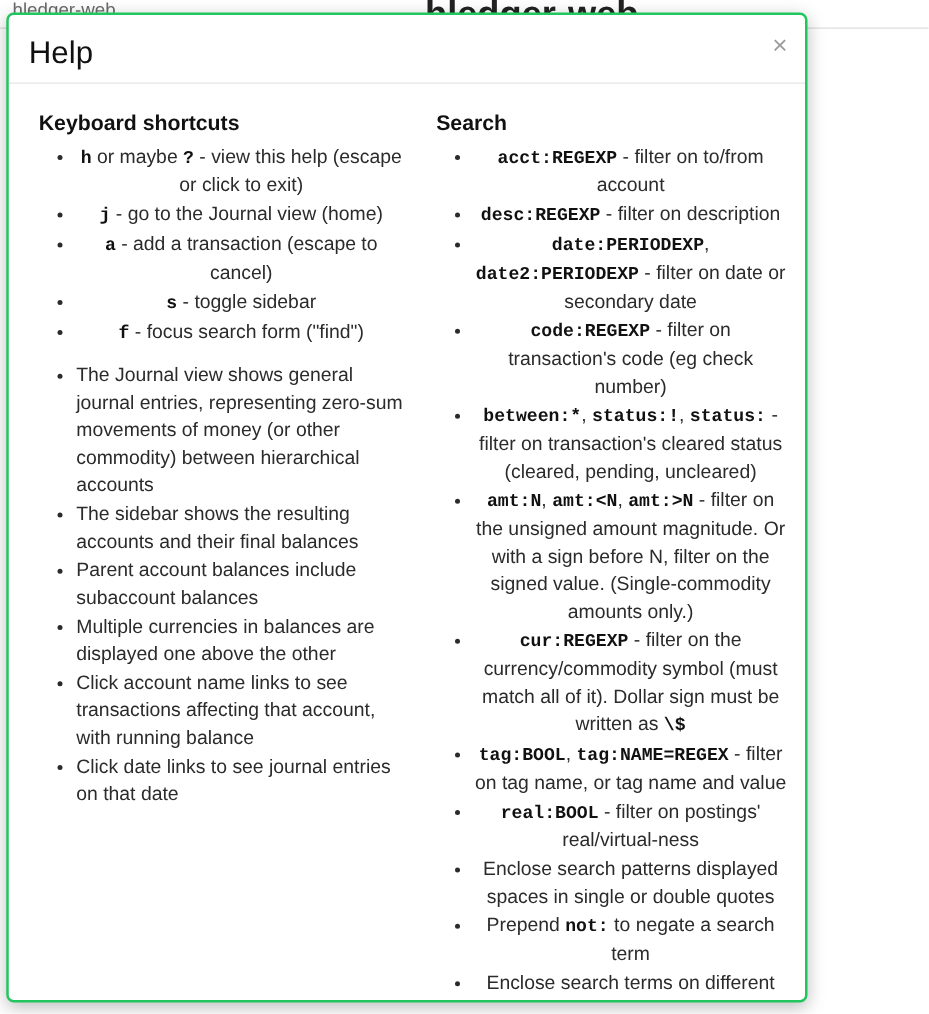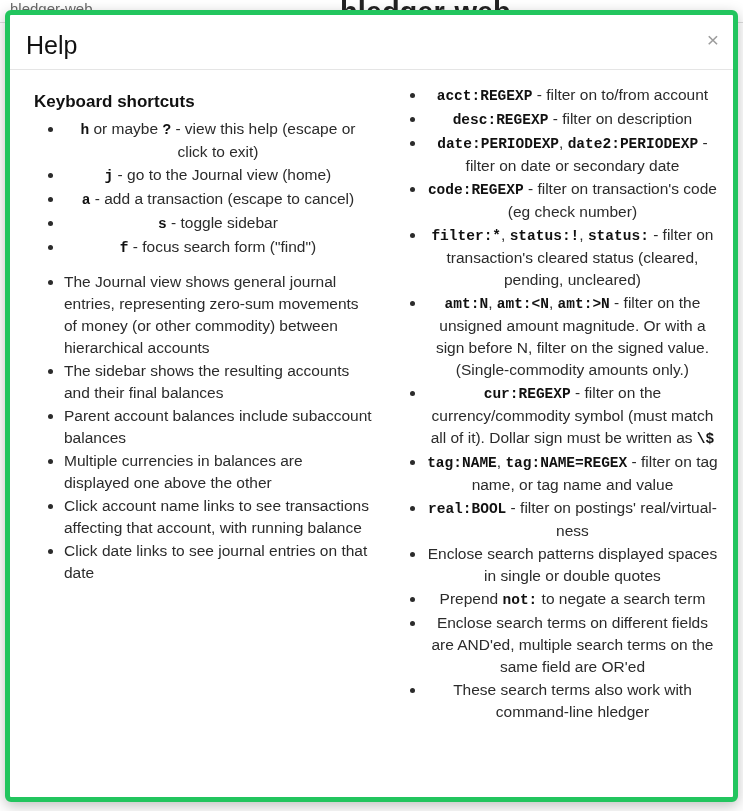--- a/index.html
+++ b/index.html
@@ -44,24 +44,24 @@
     left: 0; right: 0;
     top: 22px;
     border-bottom: 1px solid #dddddd;
   }
 
   
   .modal {
     position: absolute;
     left: 5px;
     top: 10px;
-    width: 733px;
+    width: 641px;
     height: 792px;
     background: #ffffff;
-    border: 5px solid #22c55e;
+    border: 2px solid #22c55e;
     border-radius: 6px;
     box-shadow: 0 4px 14px rgba(0,0,0,0.25);
     box-sizing: border-box;
     overflow: hidden;
   }
   .modal-header {
     position: relative;
     height: 55px;
     border-bottom: 1px solid #e5e5e5;
     box-sizing: border-box;
@@ -159,29 +159,30 @@
           <li>The Journal view shows general journal entries, representing zero-sum movements of money (or other commodity) between hierarchical accounts</li>
           <li>The sidebar shows the resulting accounts and their final balances</li>
           <li>Parent account balances include subaccount balances</li>
           <li>Multiple currencies in balances are displayed one above the other</li>
           <li>Click account name links to see transactions affecting that account, with running balance</li>
           <li>Click date links to see journal entries on that date</li>
         </ul>
     </div>
 
     <div class="col col-right">
+      <h4 class="section">Search</h4>
       <ul class="help-list searchlist">
           <li><code>acct:REGEXP</code> - filter on to/from account</li>
           <li><code>desc:REGEXP</code> - filter on description</li>
           <li><code>date:PERIODEXP</code>, <code>date2:PERIODEXP</code> - filter on date or secondary date</li>
           <li><code>code:REGEXP</code> - filter on transaction's code (eg check number)</li>
-          <li><code>filter:*</code>, <code>status:!</code>, <code>status:</code> - filter on transaction's cleared status (cleared, pending, uncleared)</li>
+          <li><code>between:*</code>, <code>status:!</code>, <code>status:</code> - filter on transaction's cleared status (cleared, pending, uncleared)</li>
           <li><code>amt:N</code>, <code>amt:&lt;N</code>, <code>amt:&gt;N</code> - filter on the unsigned amount magnitude. Or with a sign before N, filter on the signed value. (Single-commodity amounts only.)</li>
           <li><code>cur:REGEXP</code> - filter on the currency/commodity symbol (must match all of it). Dollar sign must be written as <code>\$</code></li>
-          <li><code>tag:NAME</code>, <code>tag:NAME=REGEX</code> - filter on tag name, or tag name and value</li>
+          <li><code>tag:BOOL</code>, <code>tag:NAME=REGEX</code> - filter on tag name, or tag name and value</li>
           <li><code>real:BOOL</code> - filter on postings' real/virtual-ness</li>
           <li>Enclose search patterns displayed spaces in single or double quotes</li>
           <li>Prepend <code>not:</code> to negate a search term</li>
           <li>Enclose search terms on different fields are AND'ed, multiple search terms on the same field are OR'ed</li>
           <li>These search terms also work with command-line hledger</li>
         </ul>
     </div>
   </div>
 </div>
 

